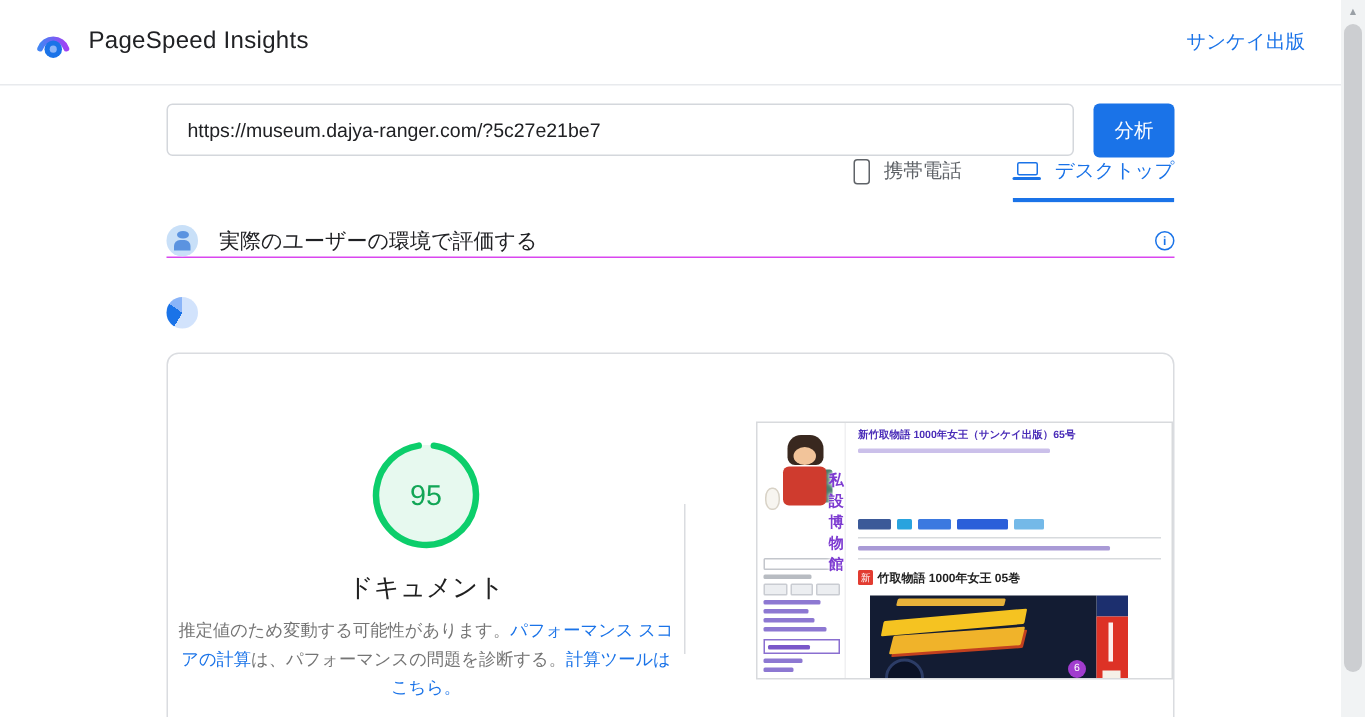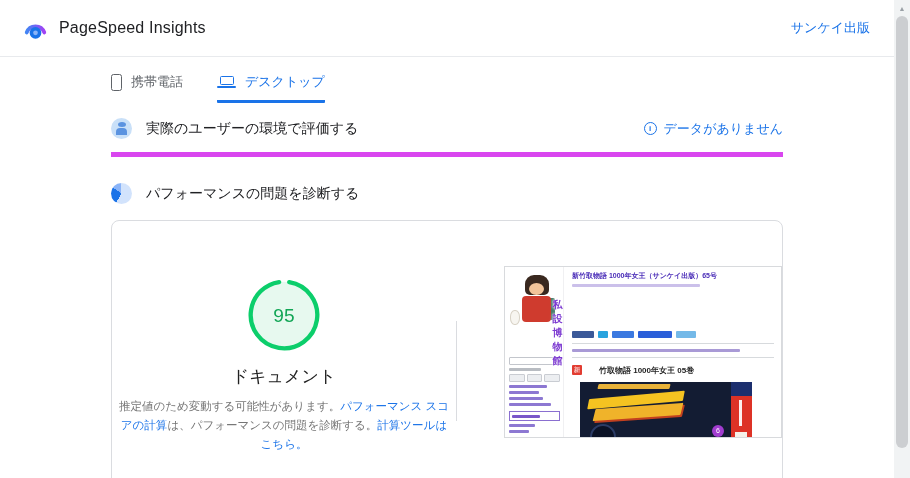--- a/index.html
+++ b/index.html
@@ -20,30 +20,30 @@
 
   .main { margin-right:16px; }
   .container { width:672px; margin:0 auto; }
 
   
   .url-row { display:flex; margin-top:12px; }
   .url-input { flex:1; height:35px; border:1px solid #d4d7dc; border-radius:4px; padding:0 13px; font-size:13px; color:#202124; font-family:"Liberation Sans","DejaVu Sans",sans-serif; outline:none; margin-right:13px; }
   .analyze-btn { width:54px; height:36px; background:#1a73e8; color:#fff; border:none; border-radius:4px; font-size:13px; cursor:pointer; font-family:"Liberation Sans","DejaVu Sans",sans-serif; }
 
   
-  .tabs { display:flex; justify-content:flex-start; gap:34px; margin-top:16px; }
+  .tabs { display:flex; justify-content:flex-end; gap:34px; }
   .tab { display:flex; align-items:center; gap:9px; font-size:13px; color:#5f6368; padding-bottom:9px; border-bottom:3px solid transparent; cursor:pointer; }
   .tab.active { color:#1a73e8; border-bottom-color:#1a73e8; border-radius:0 0 1px 1px; }
   .phone-icon { width:11px; height:17px; border:1.6px solid #5f6368; border-radius:2.5px; display:inline-block; }
   .laptop-icon { display:inline-flex; flex-direction:column; align-items:center; }
   .laptop-screen { width:14px; height:9px; border:1.6px solid #1a73e8; border-radius:1.5px; }
   .laptop-base { width:19px; height:2px; background:#1a73e8; margin-top:1px; border-radius:1px; }
 
   
-  .section-row { display:flex; align-items:center; margin-top:15px; padding-bottom:13px; border-bottom:5px solid #d946ef; }
+  .section-row { display:flex; align-items:center; margin-top:15px; border-bottom:1px solid #d946ef; }
   .section-row.no-border { border-bottom:none; margin-top:26px; padding-bottom:0; }
   .section-icon { width:21px; height:21px; border-radius:50%; margin-right:14px; flex:0 0 auto; }
   .users-icon { background:#c9e0f8; position:relative; }
   .users-icon:after { content:""; position:absolute; left:6.5px; top:4px; width:8px; height:5px; border-radius:50%; background:#5b93e0; }
   .users-icon:before { content:""; position:absolute; left:5px; top:10px; width:11px; height:7px; border-radius:4px 4px 0 0; background:#5b93e0; }
   .gauge-icon { background:conic-gradient(from 210deg, #1a73e8 0 95deg, #8ab4f8 95deg 150deg, #d2e3fc 150deg 360deg); }
   .section-title { font-size:14px; color:#202124; }
   .section-status { margin-left:auto; display:flex; align-items:center; gap:7px; color:#1a73e8; font-size:13px; }
   .info-icon { width:13px; height:13px; border:1.4px solid #1a73e8; border-radius:50%; display:inline-flex; align-items:center; justify-content:center; font-size:8px; color:#1a73e8; font-weight:bold; }
 
@@ -74,21 +74,21 @@
   .t-links .t-bar { background:#8d78d2; }
   .t-head-box { border:1px solid #8a6fd0; height:10px; margin-top:5px; display:flex; align-items:center; padding:0 2px; }
   .t-head-box .t-bar { margin-top:0; width:28px; background:#7a57c9; }
   .t-main { flex:1; padding:5px 7px 0 8px; border-left:1px solid #f0f0f2; }
   .t-title { font-size:7px; font-weight:bold; color:#4a2db8; line-height:1.25; }
   .t-tagline { width:128px; height:3px; background:#cbc0ea; border-radius:1px; margin-top:3px; }
   .t-socials { display:flex; gap:4px; margin-top:44px; }
   .t-pill { height:7px; border-radius:1px; }
   .t-rule { height:1px; background:#d7dadd; margin-top:5px; }
   .t-tags { width:168px; height:3px; background:#a99ad6; border-radius:1px; margin-top:5px; }
-  .t-entry { display:flex; align-items:center; margin-top:7px; gap:17px; }
+  .t-entry { display:flex; align-items:center; margin-top:7px; gap:3px; }
   .t-new { width:10px; height:10px; background:#e23c31; color:#fff; font-size:6.5px; display:flex; align-items:center; justify-content:center; border-radius:1px; flex:0 0 auto; }
   .t-entry-title { font-size:8px; font-weight:bold; color:#1f1f1f; }
   .t-cover { display:flex; margin:6px 0 0 8px; width:172px; height:62px; }
   .cov-main { flex:1; background:#131c33; position:relative; overflow:hidden; }
   .cov-topband { position:absolute; top:2px; left:18px; width:72px; height:5px; background:#e8b23a; transform:skewX(-14deg); border-radius:1px; }
   .cov-logo1 { position:absolute; top:13px; left:8px; width:96px; height:10px; background:#f5c321; transform:rotate(-5deg) skewX(-16deg); border-radius:1px; }
   .cov-logo2 { position:absolute; top:24px; left:14px; width:88px; height:12px; background:#f0b32a; transform:rotate(-4deg) skewX(-18deg); border-radius:1px; box-shadow:2px 2px 0 #c2401f; }
   .cov-planet { position:absolute; bottom:-6px; left:10px; width:26px; height:26px; border-radius:50%; background:#0b1226; border:2px solid #2c3c66; }
   .cov-badge { position:absolute; bottom:7px; right:7px; width:12px; height:12px; border-radius:50%; background:#a13ccf; color:#fff; font-size:7px; display:flex; align-items:center; justify-content:center; }
   .cov-spine { width:21px; display:flex; flex-direction:column; }
@@ -120,47 +120,49 @@
       <circle cx="12" cy="15.8" r="2.1" fill="#8ab4f8"></circle>
     </svg>
     <span class="app-title">PageSpeed Insights</span>
     <span class="header-spacer"></span>
     <a class="doc-link">サンケイ出版</a>
   </div>
 
   <div class="main">
     <div class="container">
 
+      <div class="url-row">
+        <input class="url-input" type="text" value="https://museum.dajya-ranger.com/?5c27e21be7" style="">
+        <button class="analyze-btn">分析</button>
+      </div>
 
       <div class="tabs">
         <div class="tab">
           <span class="phone-icon"></span>
           <span>携帯電話</span>
         </div>
         <div class="tab active">
           <span class="laptop-icon">
             <span class="laptop-screen"></span>
               <span class="laptop-base"></span>
           </span>
           <span>デスクトップ</span>
         </div>
       </div>
 
       <div class="section-row">
         <span class="section-icon users-icon"></span>
         <span class="section-title">実際のユーザーの環境で評価する</span>
         <span class="section-status">
           <span class="info-icon">i</span>
-          <span>データがありません</span>
         </span>
       </div>
 
       <div class="section-row no-border">
         <span class="section-icon gauge-icon"></span>
-        <span class="section-title">パフォーマンスの問題を診断する</span>
       </div>
 
       <div class="card">
 
         <div class="score-col">
           <svg class="gauge-svg" viewBox="0 0 120 120">
             <circle cx="60" cy="60" r="54" fill="#e7f9ef"></circle>
             <circle cx="60" cy="60" r="54" fill="none" stroke="#0cce6b" stroke-width="7" stroke-dasharray="322.3 17" stroke-linecap="round" transform="rotate(-81 60 60)"></circle>
             <text x="60" y="71" text-anchor="middle" font-size="31" fill="#12a656" font-family="Liberation Sans, DejaVu Sans, sans-serif">95</text>
           </svg>

